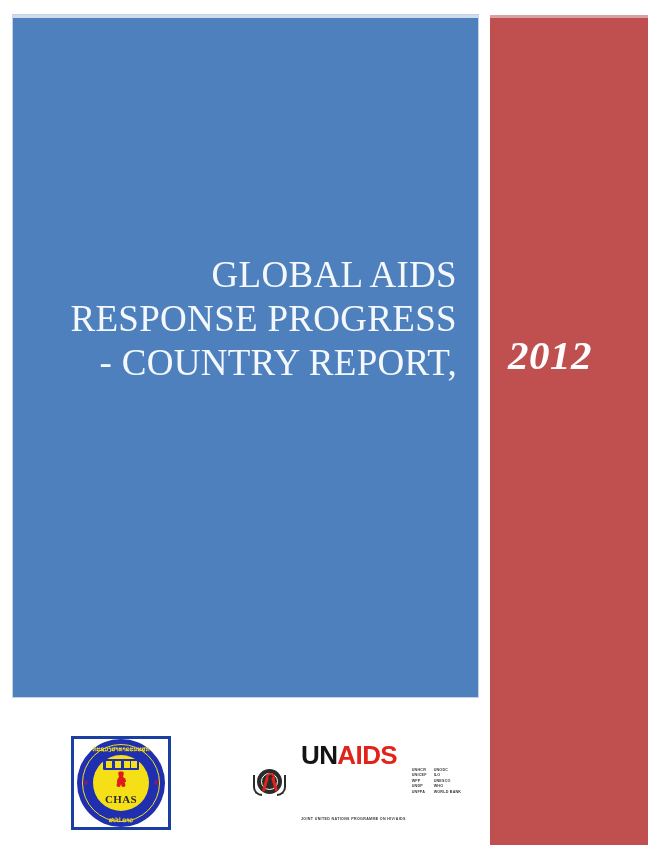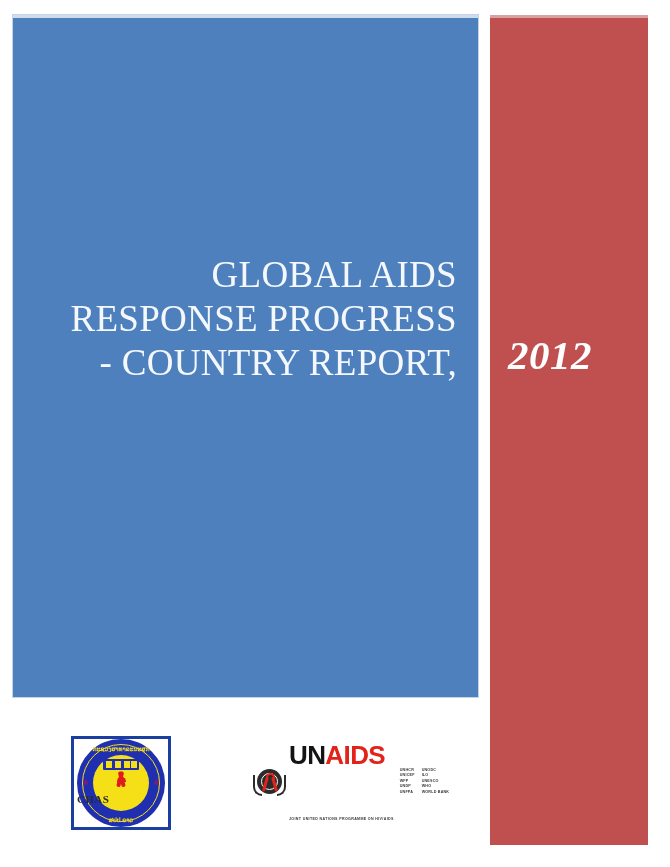--- a/index.html
+++ b/index.html
@@ -187,20 +187,21 @@
     border: 2.2px solid #e01b1b;
     border-bottom: none;
     border-radius: 6px 6px 0 0;
     box-sizing: border-box;
   }
   .chas-word {
     position: absolute;
     left: 0;
     right: 0;
     top: 54px;
+    text-align: center;
     font-family: "Liberation Serif", serif;
     font-size: 11px;
     font-weight: bold;
     color: #2b2b2b;
     letter-spacing: 0.4px;
   }
   .chas-arc {
     position: absolute;
     left: 0;
     right: 0;
@@ -296,21 +297,21 @@
     left: 0.5px;
     top: 0;
     width: 9px;
     height: 6px;
     border: 2.6px solid #e2231a;
     border-bottom: none;
     border-radius: 7px 7px 0 0;
     box-sizing: border-box;
   }
   .unaids-wordmark {
-    margin-left: 4px;
+    margin-left: 16px;
     display: flex;
     flex-direction: column;
     justify-content: center;
     gap: 48px;
   }
   .unaids-word {
     font-family: "Liberation Sans", sans-serif;
     font-size: 26px;
     font-weight: bold;
     line-height: 25px;

